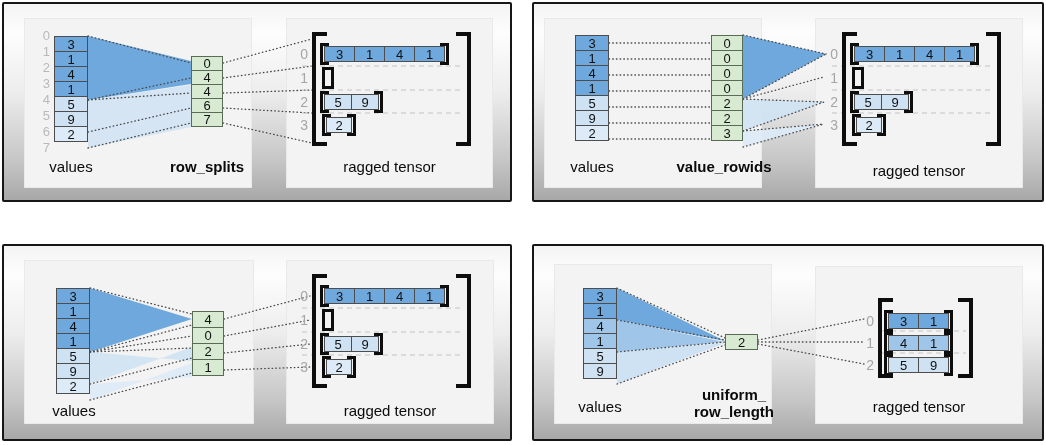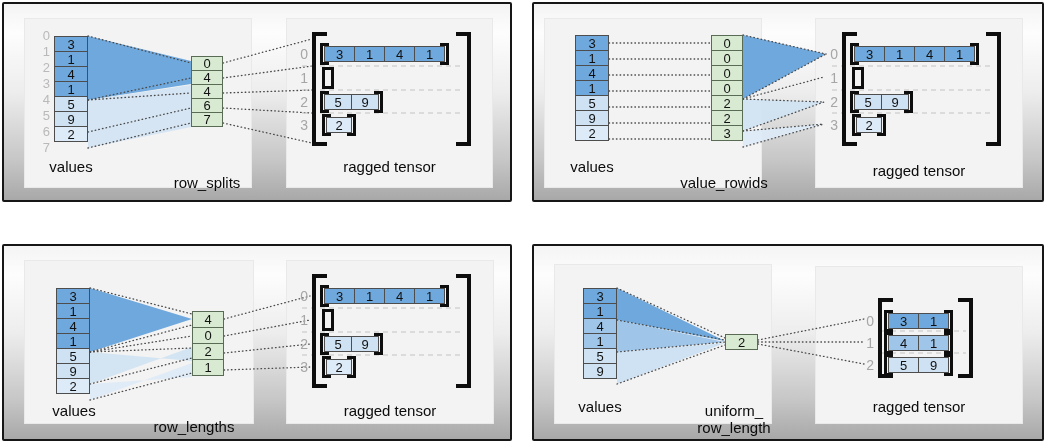--- a/index.html
+++ b/index.html
@@ -28,21 +28,21 @@
   .c-mid     { background:var(--blue-mid); }
   .c-light   { background:var(--blue-light); }
   .c-lighter { background:var(--blue-lighter); }
   .c-green   { background:var(--green); border-color:#5a6b55; }
   .h16 { height:16px; } .h15 { height:15px; } .h17 { height:17px; }
   .w34 { width:34px; } .w32 { width:32px; } .w33 { width:33px; }
   .w31 { width:31px; } .w28 { width:28px; } .w26 { width:26px; }
   .idx { position:absolute; width:18px; text-align:right; font-size:13px; color:#b9b9b9; z-index:3; }
   .rowlabel { position:absolute; width:14px; text-align:right; font-size:14px; color:#a6a6a6; z-index:3; }
   .lbl { position:absolute; text-align:center; font-size:15px; z-index:3; }
-  .lbl.bold { font-weight:normal; white-space:pre-line; line-height:17px;margin-top:16px; }
+  .lbl.bold { font-weight:bold; white-space:pre-line; line-height:17px; }
   .trow { position:absolute; display:flex; align-items:center; height:22px; z-index:3; }
   .mb { box-sizing:border-box; width:9px; height:22px; border:3px solid #0d0d0d; position:relative; z-index:2; flex:none; }
   .mb.l { border-right:0; margin-right:-5px; }
   .mb.r { border-left:0;  margin-left:-5px; }
   .gap3 { width:4px; flex:none; }
   .bigb { position:absolute; box-sizing:border-box; width:15px; border:4px solid #0d0d0d; z-index:2; }
   .bigb.l { border-right:0; }
   .bigb.r { border-left:0; }
 </style>
 </head>
@@ -301,21 +301,20 @@
       <div class="cell w28 h16 c-light" style="margin-left:-1px">9</div>
       <div class="mb r"></div>
     </div>
     <div class="trow" style="left:318px;top:110px">
       <div class="mb l"></div>
       <div class="cell w26 h16 c-lighter">2</div>
       <div class="mb r"></div>
     </div>
 
     <div class="lbl" style="left:22px;width:96px;top:156px">values</div>
-    <div class="lbl bold" style="left:120px;width:140px;top:156px">row_lengths</div>
     <div class="lbl" style="left:282px;width:208px;top:156px">ragged tensor</div>
   </div>
 
   <div class="panel" style="left:532px;top:244px;width:512px;height:197px">
     <div class="inner" style="left:20px;top:18px;width:218px;height:160px"></div>
     <div class="inner" style="left:281px;top:20px;width:208px;height:158px"></div>
 
     <svg class="overlay" width="512" height="197" viewBox="0 0 512 197">
       <polygon points="83,42 83,74 191,95" fill="#6fa8dc"></polygon>
       <polygon points="83,74 83,106 191,96" fill="#9fc5e8"></polygon>

